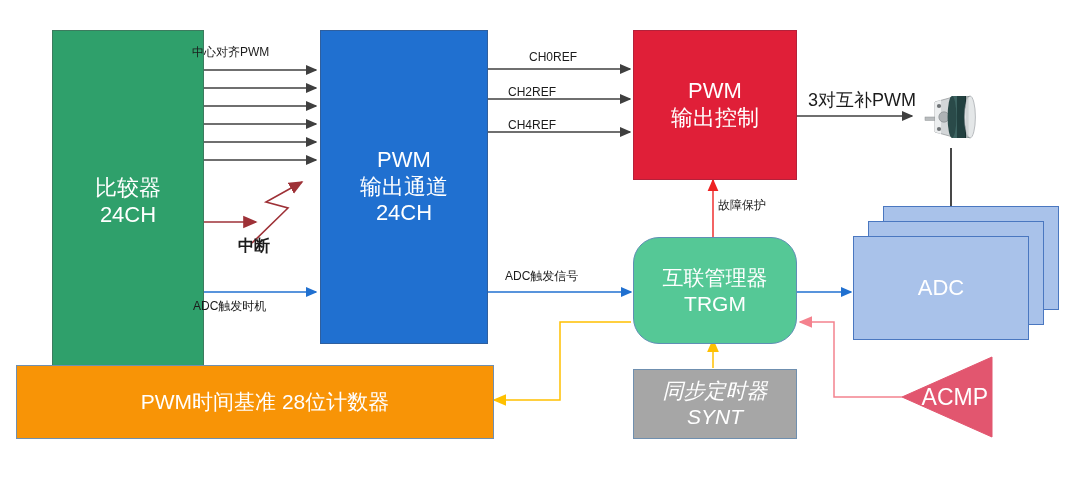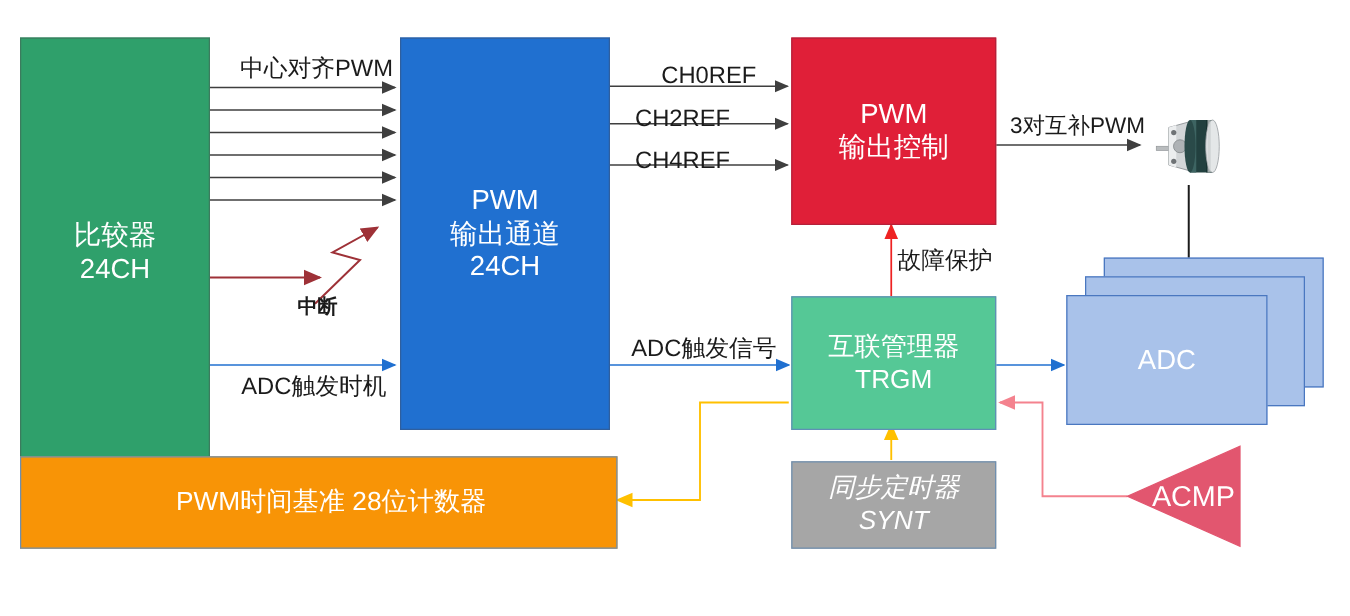--- a/index.html
+++ b/index.html
@@ -23,33 +23,33 @@
     display: flex;
     flex-direction: column;
     align-items: center;
     justify-content: center;
     text-align: center;
     color: #ffffff;
     line-height: 1.22;
     border: 1px solid #7f9fbf;
     white-space: pre-line;
   }
-  .blk-green   { background: #2fa06b; border-color: #3c7b5e; }
+  .blk-green   { background: #2fa06b; border-color: #3c7b5e; margin-left: 36px; }
   .blk-blue    { background: #2070d0; border-color: #2f5f9e; }
   .blk-red     { background: #e01f38; border-color: #b4213a; }
-  .blk-trgm    { background: #55c896; border-color: #5f8fb5; }
+  .blk-trgm    { background: #55c896; border-color: #5f8fb5; border-radius: 26px; }
   .blk-orange  { background: #f89406; border-color: #6f8faf; }
   .blk-gray    { background: #a6a6a6; border-color: #6f8faf; }
   .blk-adc     { background: #a9c2ea; border-color: #4a77c0; }
 
   .lbl {
     position: absolute;
     color: #1b1b1b;
     white-space: nowrap;
-    font-size: 19px;
+    font-size: 12px;
     line-height: 1;
   }
   .svg-layer {
     position: absolute;
     left: 0; top: 0;
     width: 1080px;
     height: 493px;
     pointer-events: none;
   }
   .motor { position: absolute; }
@@ -151,21 +151,21 @@
   <div class="blk blk-trgm" style="left:633px; top:237px; width:164px; height:107px; font-size:21px;">互联管理器
 TRGM</div>
 
   <div class="blk blk-orange" style="left:16px; top:365px; width:478px; height:74px; font-size:21px;padding-left:20px;">PWM时间基准 28位计数器</div>
 
   <div class="blk blk-gray" style="left:633px; top:369px; width:164px; height:70px; font-size:21px;font-style:italic;">同步定时器
 SYNT</div>
 
   <div class="blk blk-adc" style="left:883px; top:206px; width:176px; height:104px;"></div>
   <div class="blk blk-adc" style="left:868px; top:221px; width:176px; height:104px;"></div>
-  <div class="blk blk-adc" style="left:853px; top:236px; width:161px; height:104px; font-size:22px;">ADC</div>
+  <div class="blk blk-adc" style="left:853px; top:236px; width:176px; height:104px; font-size:22px;">ADC</div>
 
   <svg class="svg-layer" viewBox="0 0 1080 493">
     <polygon points="992,357 992,437 902,397" fill="#e2566f" stroke="#e2566f" stroke-width="1"></polygon>
     <text x="988" y="405" text-anchor="end" fill="#ffffff" font-family="Liberation Sans, sans-serif" font-size="23">ACMP</text>
   </svg>
 
   <svg class="motor" style="left:921px; top:84px; width:62px; height:62px;" viewBox="0 0 62 62">
 
     <rect x="4" y="33" width="14" height="3.4" fill="#b9bcbe" stroke="#8d9194" stroke-width="0.5"></rect>
 

